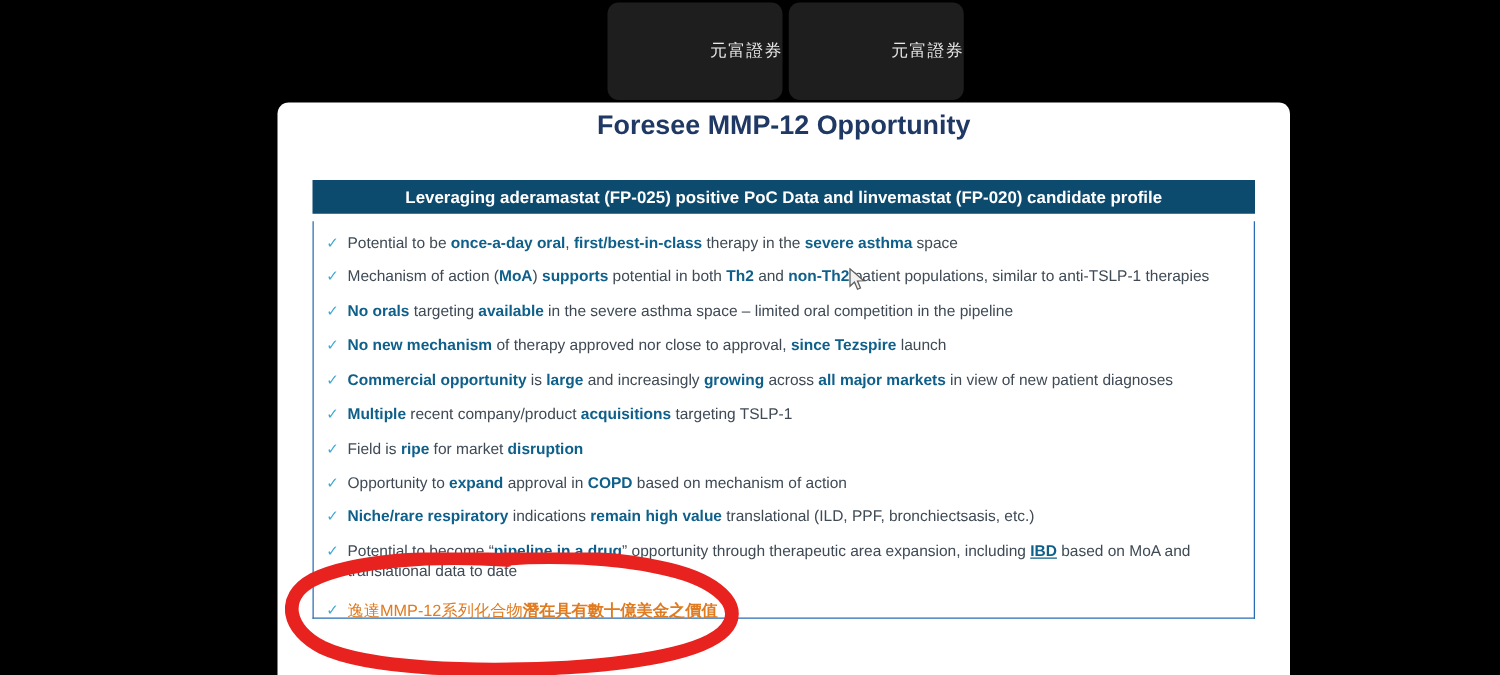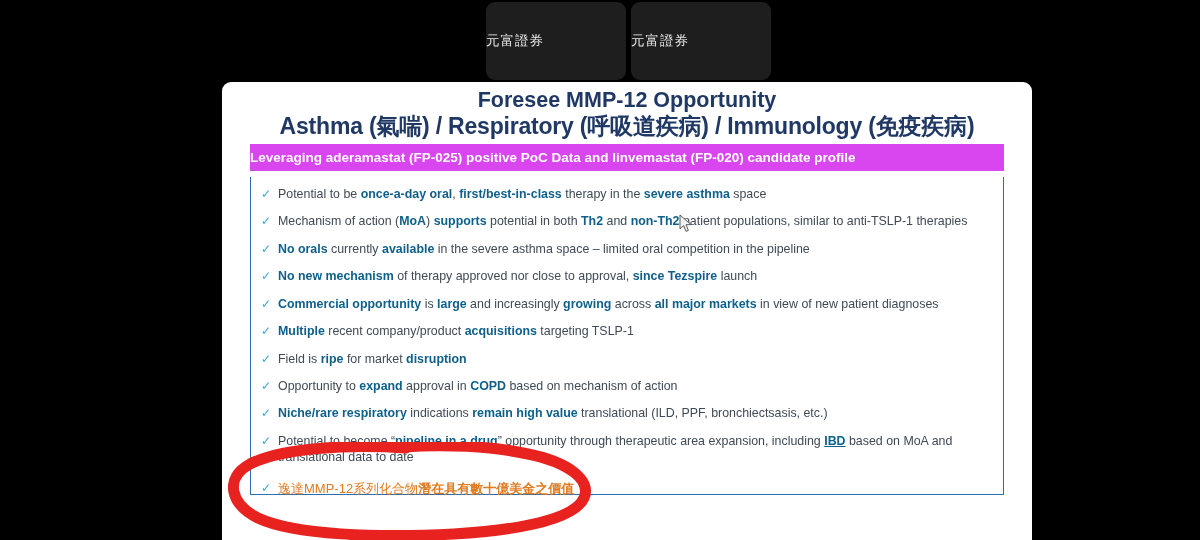--- a/index.html
+++ b/index.html
@@ -12,21 +12,21 @@
   #viewport { position: relative; width: 1200px; height: 540px; background: #000; }
 
   
   #tabstrip {
     position: absolute; left: 0; top: 0; width: 1200px; height: 82px;
     background: #000;
   }
   .tab {
     position: absolute; top: 2px; height: 78px; width: 140px;
     background: #1e1e1e; border-radius: 9px;
-    display: flex; align-items: center; justify-content: flex-start;
+    display: flex; align-items: center; justify-content: flex-end;
     color: #e8e8e8; font-size: 13.5px; letter-spacing: 1px;
   }
   .tab.t1 { left: 486px; }
   .tab.t2 { left: 631px; }
 
   
   #slide {
     position: absolute; left: 222px; top: 82px;
     width: 810px; height: 527px;
     background: #ffffff;
@@ -38,22 +38,22 @@
   #title-block { padding-top: 6px; text-align: center; }
   .title-line {
     color: #1f3864; font-weight: bold; line-height: 1.16;
   }
   .title-line.l1 { font-size: 21.5px; }
   .title-line.l2 { font-size: 23px; letter-spacing: -0.2px; }
 
   
   #banner {
     position: absolute; left: 28px; top: 62px; width: 754px; height: 27px;
-    background: #d946ef;
-    display: flex; align-items: center; 
+    background: #0c4a6e;
+    display: flex; align-items: center; justify-content: center;
     color: #fff; font-size: 13.5px; font-weight: bold;
   }
 
   
   #content-box {
     position: absolute; left: 28px; top: 95px; width: 754px; height: 318px;
     border: 1px solid #2a6db5; border-top: none; background: #fff;
     padding: 9px 8px 4px 10px;
   }
   .bullet {
@@ -110,40 +110,39 @@
     </div>
     <div class="tab t2">
       <span>元富證券</span>
     </div>
   </div>
 
   <div id="slide">
 
     <div id="title-block">
       <div class="title-line l1">Foresee MMP-12 Opportunity</div>
-      <div class="title-line l2">Asthma (氣喘) / Respiratory (呼吸道疾病) / Immunology (免疫疾病)</div>
     </div>
 
     <div id="banner">
       <span>Leveraging aderamastat (FP-025) positive PoC Data and linvemastat (FP-020) candidate profile</span>
     </div>
 
     <div id="content-box">
       <div id="bullets-host">
           <div class="bullet">
             <span class="check">✓</span>
             <span class="btext"><span>Potential to be </span><b>once-a-day oral</b><span>, </span><b>first/best-in-class</b><span> therapy in the </span><b>severe asthma</b><span> space</span></span>
           </div>
           <div class="bullet">
             <span class="check">✓</span>
             <span class="btext"><span>Mechanism of action (</span><b>MoA</b><span>) </span><b>supports</b><span> potential in both </span><b>Th2</b><span> and </span><b>non-Th2</b><span> patient populations, similar to anti-TSLP-1 therapies</span></span>
           </div>
           <div class="bullet">
             <span class="check">✓</span>
-            <span class="btext"><b>No orals</b><span> currently </span><b>available</b><span> in the severe asthma space – limited oral competition in the pipeline</span></span>
+            <span class="btext"><b>No orals</b><span> targeting </span><b>available</b><span> in the severe asthma space – limited oral competition in the pipeline</span></span>
           </div>
           <div class="bullet">
             <span class="check">✓</span>
             <span class="btext"><b>No new mechanism</b><span> of therapy approved nor close to approval, </span><b>since Tezspire</b><span> launch</span></span>
           </div>
           <div class="bullet">
             <span class="check">✓</span>
             <span class="btext"><b>Commercial opportunity</b><span> is </span><b>large</b><span> and increasingly </span><b>growing</b><span> across </span><b>all major markets</b><span> in view of new patient diagnoses</span></span>
           </div>
           <div class="bullet">

